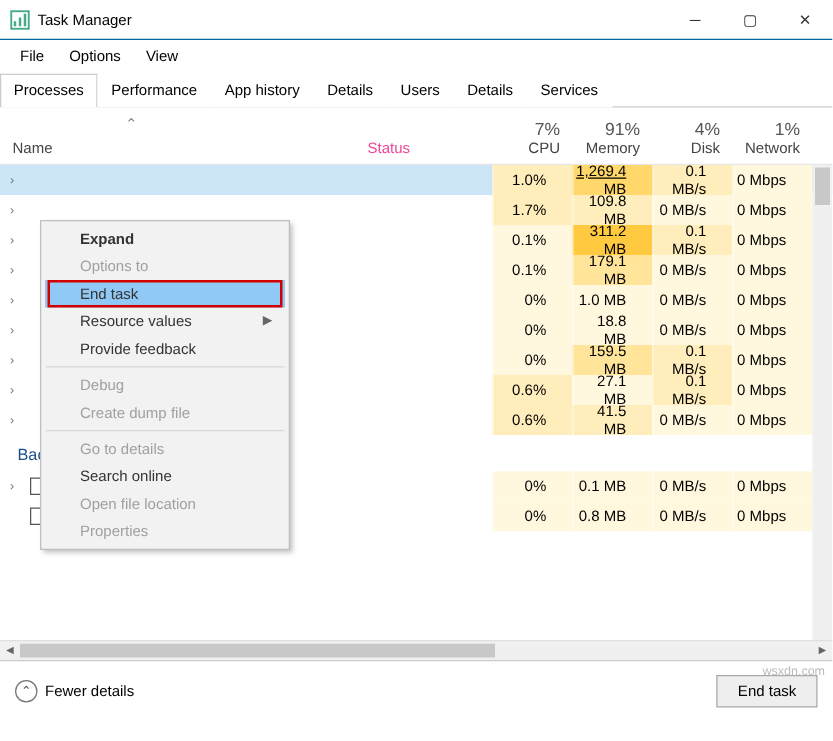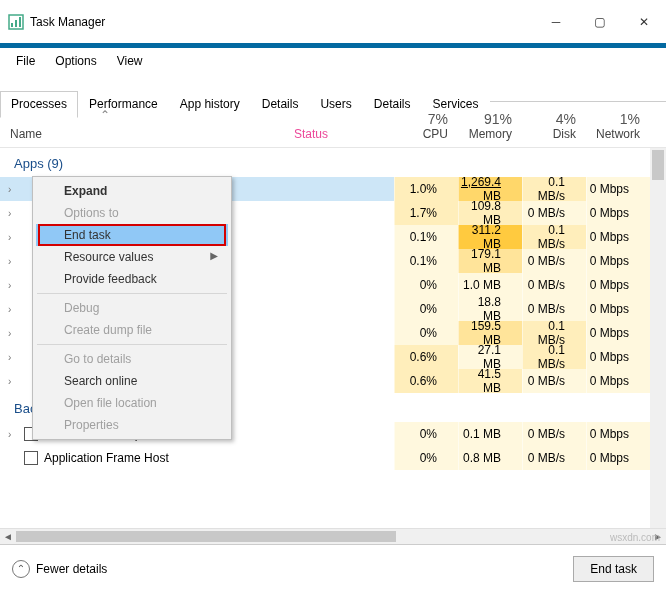--- a/index.html
+++ b/index.html
@@ -1,25 +1,25 @@
 <!DOCTYPE html>
 <html><head>
 <meta charset="utf-8">
 <style>
 * { box-sizing: border-box; font-family: "Segoe UI", Arial, sans-serif; font-size: 12px; }
 body { margin: 0; background: #fff; width: 666px; height: 593px; position: relative; overflow: hidden; }
-.titlebar { display: flex; align-items: center; height: 48px; border-bottom: 5px solid #0369a1; }
+.titlebar { display: flex; align-items: center; height: 32px; border-bottom: 1px solid #0369a1; }
 .titlebar .icon { width: 16px; height: 16px; margin: 0 6px 0 8px; }
 .titlebar .title { flex: 1; font-size: 12px; }
 .winctrls { display: flex; }
 .winctrls div { width: 44px; height: 30px; display: flex; align-items: center; justify-content: center; color: #333; }
 .menubar { display: flex; padding: 2px 6px; }
 .menubar div { padding: 4px 10px; }
 .tabs { display: flex; border-bottom: 1px solid #ccc; }
-.tab { padding: 5px 10px 6px; border: 1px solid transparent; border-bottom: none; position: relative; top: 17px; background: #fff; }
+.tab { padding: 5px 10px 6px; border: 1px solid transparent; border-bottom: none; position: relative; top: 1px; background: #fff; }
 .tab.active { border-color: #ccc; border-bottom: 1px solid #fff; }
 .gridwrap { position: relative; }
 .header-row { display: flex; border-bottom: 1px solid #e6e6e6; height: 46px; }
 .header-row .namecol { flex: 1; display: flex; align-items: flex-end; padding: 0 0 6px 10px; color: #444; position: relative; }
 .header-row .namecol .sort { position: absolute; left: 100px; top: 6px; color: #888; }
 .header-row .col { width: 64px; text-align: right; padding: 4px 10px 6px 0; color: #444; display: flex; flex-direction: column; justify-content: flex-end; }
 .header-row .col .pct { font-size: 14px; color: #555; }
 .header-row .statuscol { width: 100px; display: flex; align-items: flex-end; padding: 0 0 6px 0; color: #ec4899; }
 .body { position: relative; height: 380px; overflow: hidden; }
 .row { display: flex; height: 24px; align-items: center; }
@@ -110,21 +110,20 @@
         <span>Disk</span>
       </div>
     <div class="col">
         <span class="pct">1%</span>
         <span>Network</span>
       </div>
     <div style="width:16px"></div>
   </div>
 
   <div class="body">
-    <div class="group">Apps (9)</div>
 
     <div id="app-rows">
         <div class="row sel">
           <div class="namecell">
             <span class="chev">›</span>
           </div>
           <div class="statcell"></div>
           <div class="datacell h1">1.0%</div>
           <div class="datacell h3">1,269.4 MB</div>
           <div class="datacell h1">0.1 MB/s</div>

